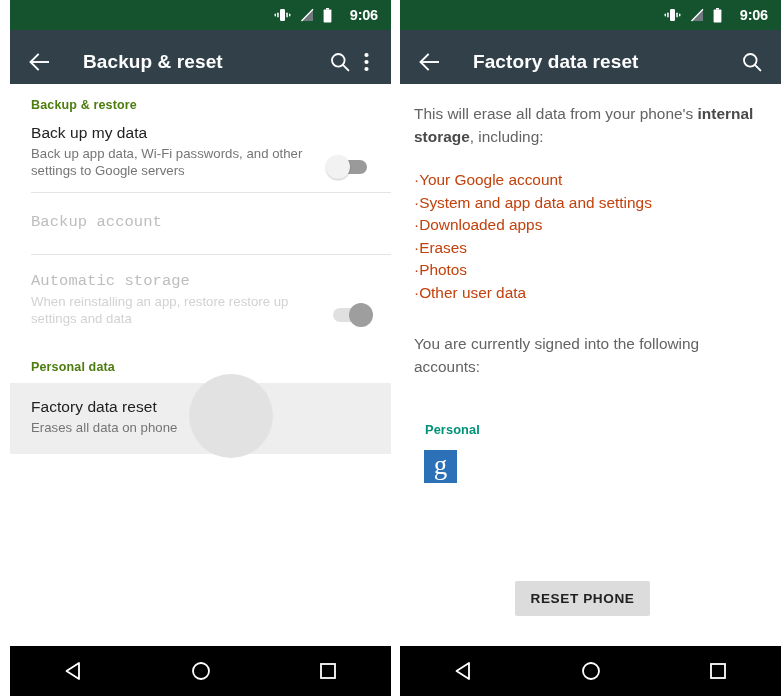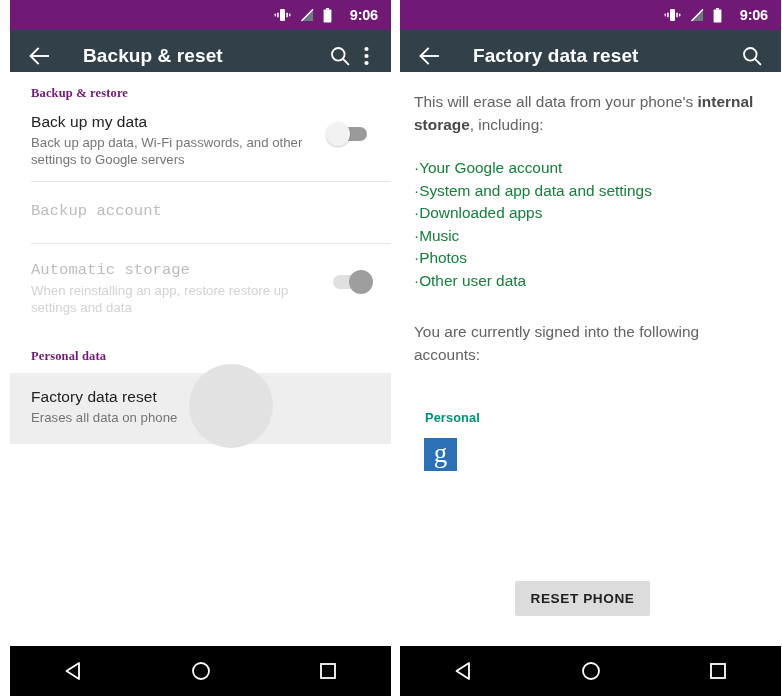--- a/index.html
+++ b/index.html
@@ -27,21 +27,21 @@
     display: flex;
     flex-direction: column;
     overflow: hidden;
   }
   .phone.left  { margin-left: 10px; }
   .phone.right { margin-left: 9px; }
 
   
   .statusbar {
     height: 30px;
-    background: #701a75;
+    background: #14532d;
     display: flex;
     align-items: center;
     justify-content: flex-end;
     padding-right: 13px;
     box-sizing: border-box;
     flex: 0 0 auto;
   }
   .status-icons {
     display: flex;
     align-items: center;
@@ -51,21 +51,21 @@
     color: #ffffff;
     font-size: 14.5px;
     font-weight: bold;
     letter-spacing: -0.2px;
     margin-left: 9px;
   }
   .ic-vibrate, .ic-nosignal, .ic-battery { display: block; }
 
   
   .toolbar {
-    height: 42px;
+    height: 54px;
     background: #32404a;
     display: flex;
     align-items: center;
     padding: 10px 14px 0 16px;
     box-sizing: border-box;
     flex: 0 0 auto;
   }
   .toolbar-title {
     color: #ffffff;
     font-size: 19px;
@@ -88,31 +88,30 @@
   
   .content {
     flex: 1 1 auto;
     background: #ffffff;
     position: relative;
     overflow: hidden;
   }
 
   
   .section-head {
-    color: #701a75;
+    color: #4d7c0f;
     font-size: 12.5px;
     font-weight: bold;
     padding: 14px 0 0 21px;
     letter-spacing: 0.15px;
-    font-family: Liberation Serif, serif;
   }
   .row {
     position: relative;
     display: flex;
-    align-items: flex-start;
+    align-items: flex-end;
     padding: 11px 18px 13px 21px;
     box-sizing: border-box;
   }
   .row-texts { flex: 1 1 auto; padding-right: 12px; }
   .row-title {
     font-size: 15.5px;
     color: #212121;
     line-height: 20px;
     letter-spacing: 0.05px;
   }
@@ -178,21 +177,21 @@
   .para {
     font-size: 15.4px;
     color: #636363;
     line-height: 23px;
     letter-spacing: 0.02px;
   }
   .para b { color: #4a4a4a; font-weight: bold; }
   .bullets {
     margin-top: 21px;
     font-size: 15.4px;
-    color: #15803d;
+    color: #c2410c;
     line-height: 22.5px;
   }
   .bullets div { white-space: nowrap; }
   .para2 { margin-top: 28px; }
   .acct-label {
     margin-top: 44px;
     color: #009178;
     font-size: 12.8px;
     font-weight: bold;
     padding-left: 11px;
@@ -414,21 +413,21 @@
 
     <div class="content">
       <div class="body-pad">
 
         <div class="para"><span>This will erase all data from your phone's </span><b>internal storage</b><span>, including:</span></div>
 
         <div class="bullets">
           <div>·Your Google account</div>
           <div>·System and app data and settings</div>
           <div>·Downloaded apps</div>
-          <div>·Music</div>
+          <div>·Erases</div>
           <div>·Photos</div>
           <div>·Other user data</div>
         </div>
 
         <div class="para para2">You are currently signed into the following accounts:</div>
 
         <div class="acct-label">Personal</div>
 
         <div class="acct-icons">
           <div class="g-logo">

